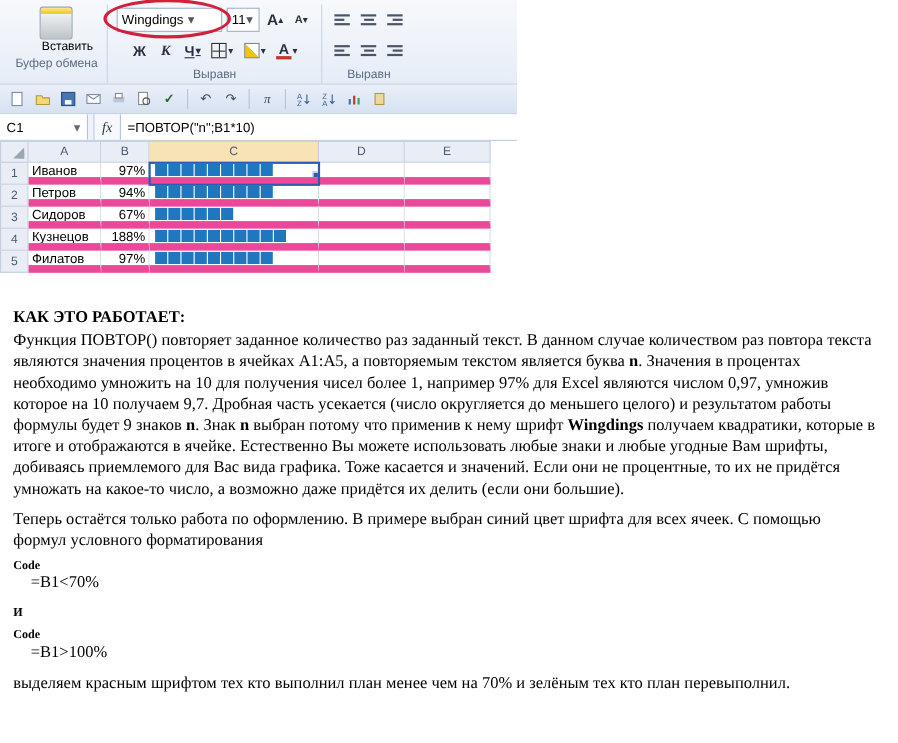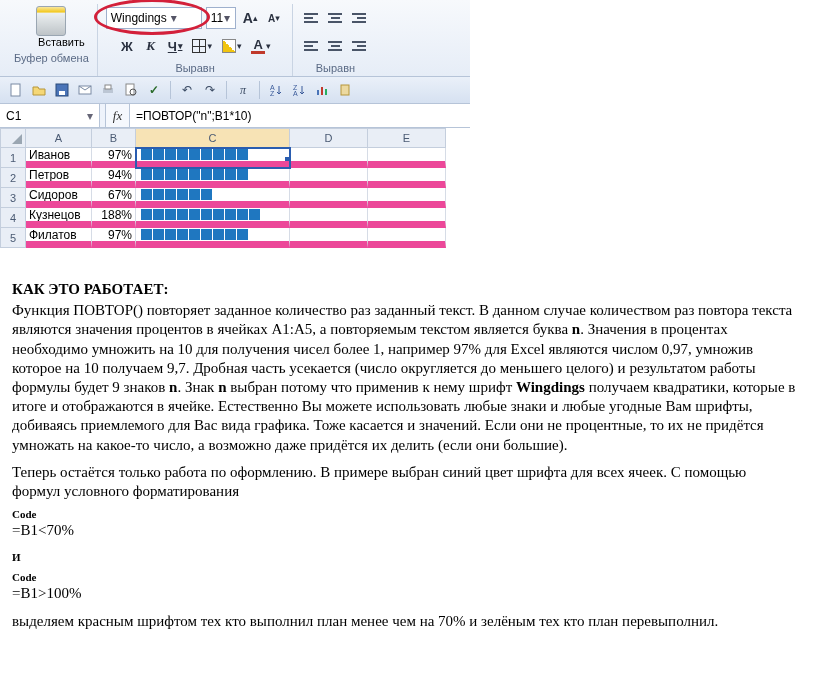--- a/index.html
+++ b/index.html
@@ -96,21 +96,21 @@
   .qsep{width:1px;height:18px;background:#b6c4d8;margin:0 3px;}
 
   
   .fbar {
     display:flex;align-items:stretch;
     border-bottom:1px solid #b6c4d8;
     background:#eef3fb;
     height:24px;
   }
   .name-box{
-    width:100px;border-right:1px solid #b6c4d8;background:#fff;
+    width:80px;border-right:1px solid #b6c4d8;background:#fff;
     display:flex;align-items:center;padding:0 6px;font-size:12px;
   }
   .name-drop{margin-left:auto;color:#667;}
   .fx-btn{width:24px;display:flex;align-items:center;justify-content:center;
     font-style:italic;font-family:"Times New Roman",serif;font-size:13px;color:#333;
     border-right:1px solid #b6c4d8;background:#f5f8fd;}
   .formula-input{flex:1;background:#fff;display:flex;align-items:center;padding:0 6px;font-size:12px;}
   .fb-sep{width:6px;background:#eef3fb;border-right:1px solid #b6c4d8;}
 
   
@@ -160,21 +160,21 @@
   .article{
     padding:32px 18px 18px 12px;
     width:816px;
     font-family:"Times New Roman", serif;
     font-size:15px;
     line-height:1.28;
   }
   .article h3{font-weight:bold;font-size:15px;margin-bottom:2px;}
   .article .b{font-weight:bold;}
   .code-label{font-size:11px;font-weight:bold;margin-top:6px;}
-  .code-line{font-size:15px;}
+  .code-line{font-size:15px;margin-left:16px;}
   .small-and{font-size:11px;font-weight:bold;margin-top:10px;}
   .article p{margin:0;}
   .article .para2{margin-top:8px;}
   .article .final{margin-top:8px;}
 </style>
 </head>
 <body>
 
 <div class="excel-area">
 

